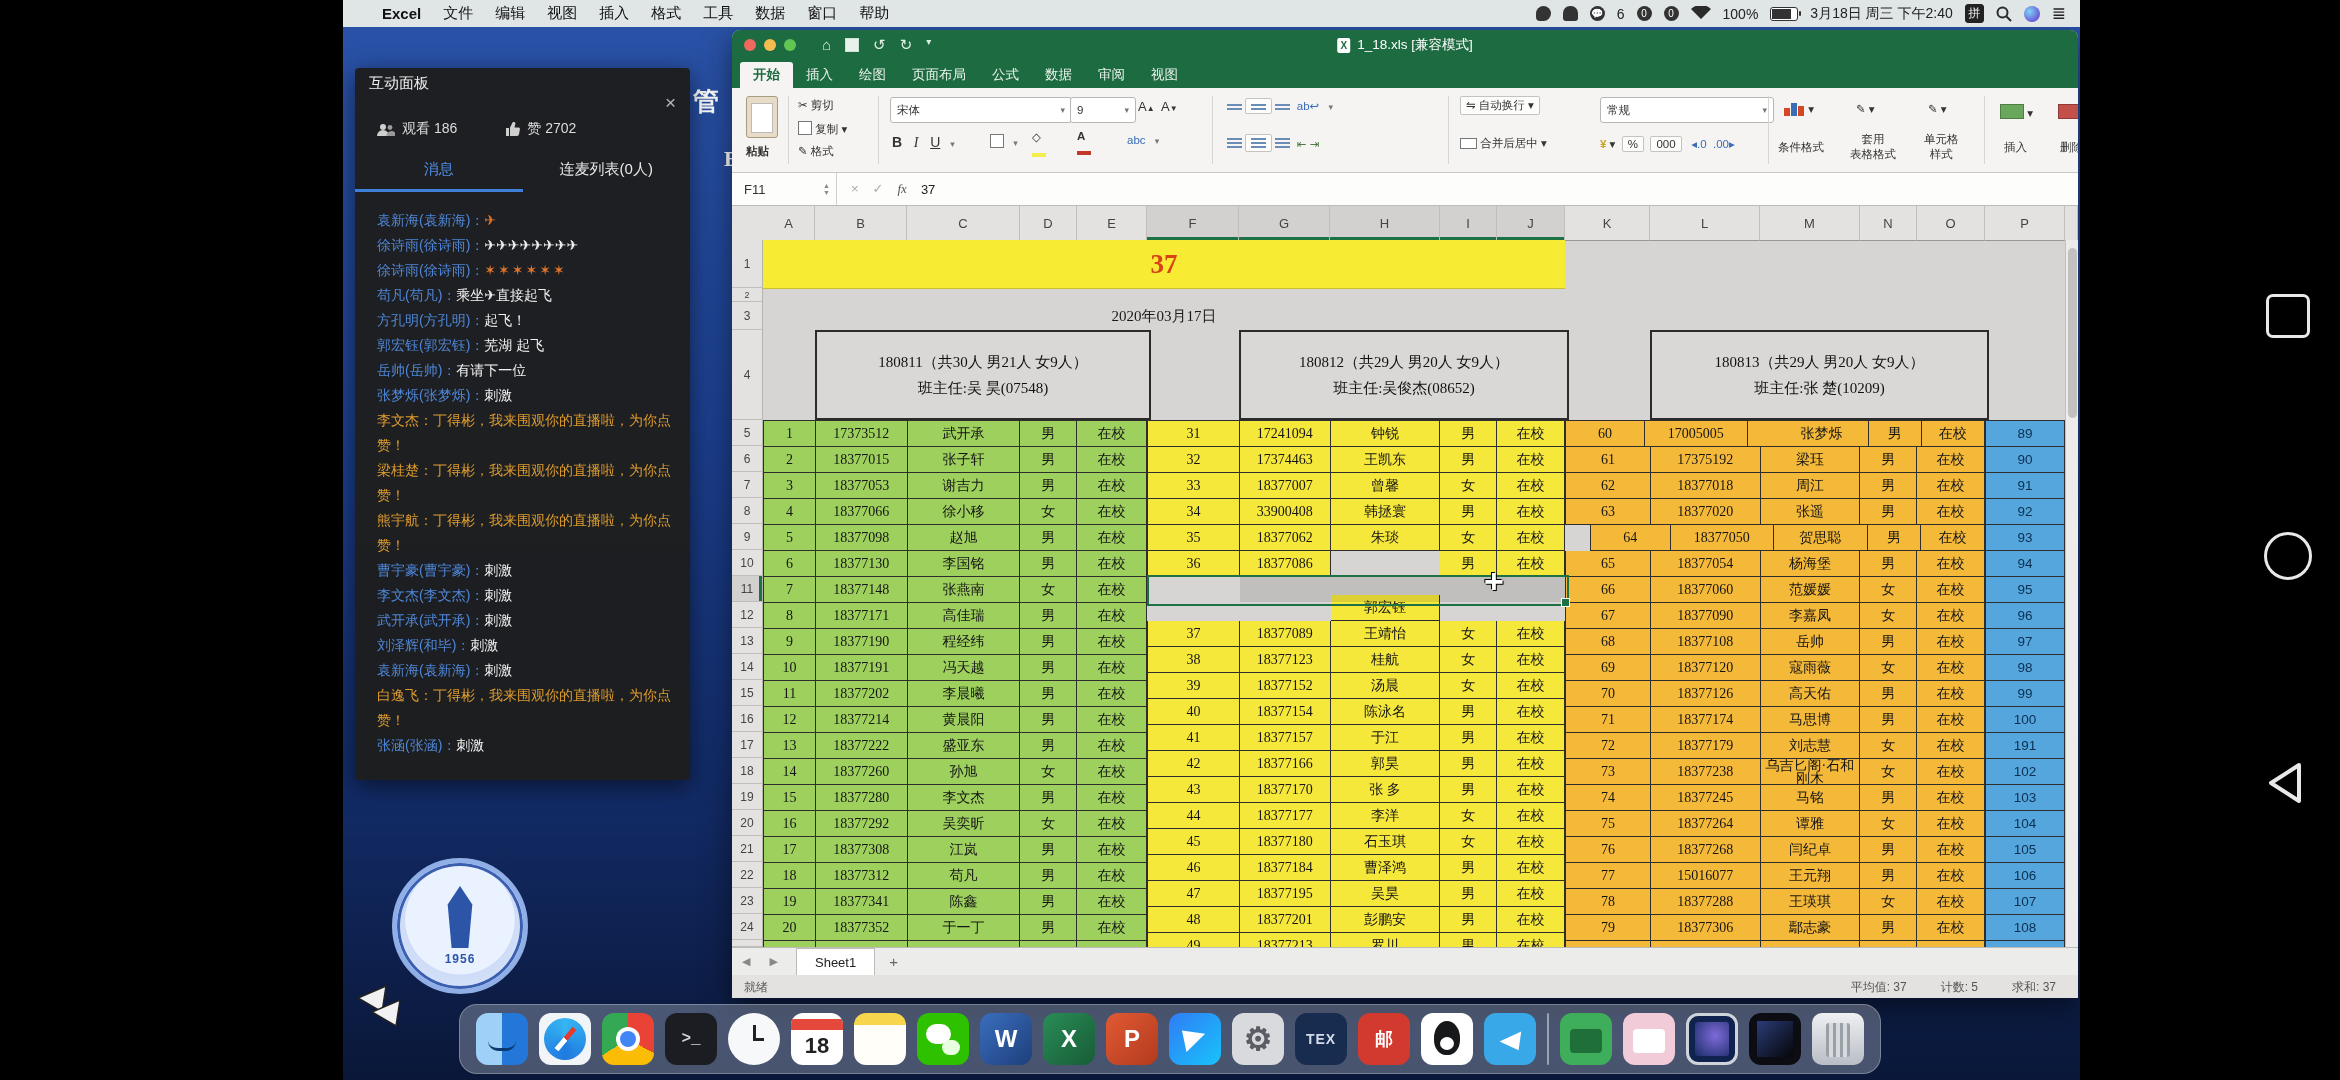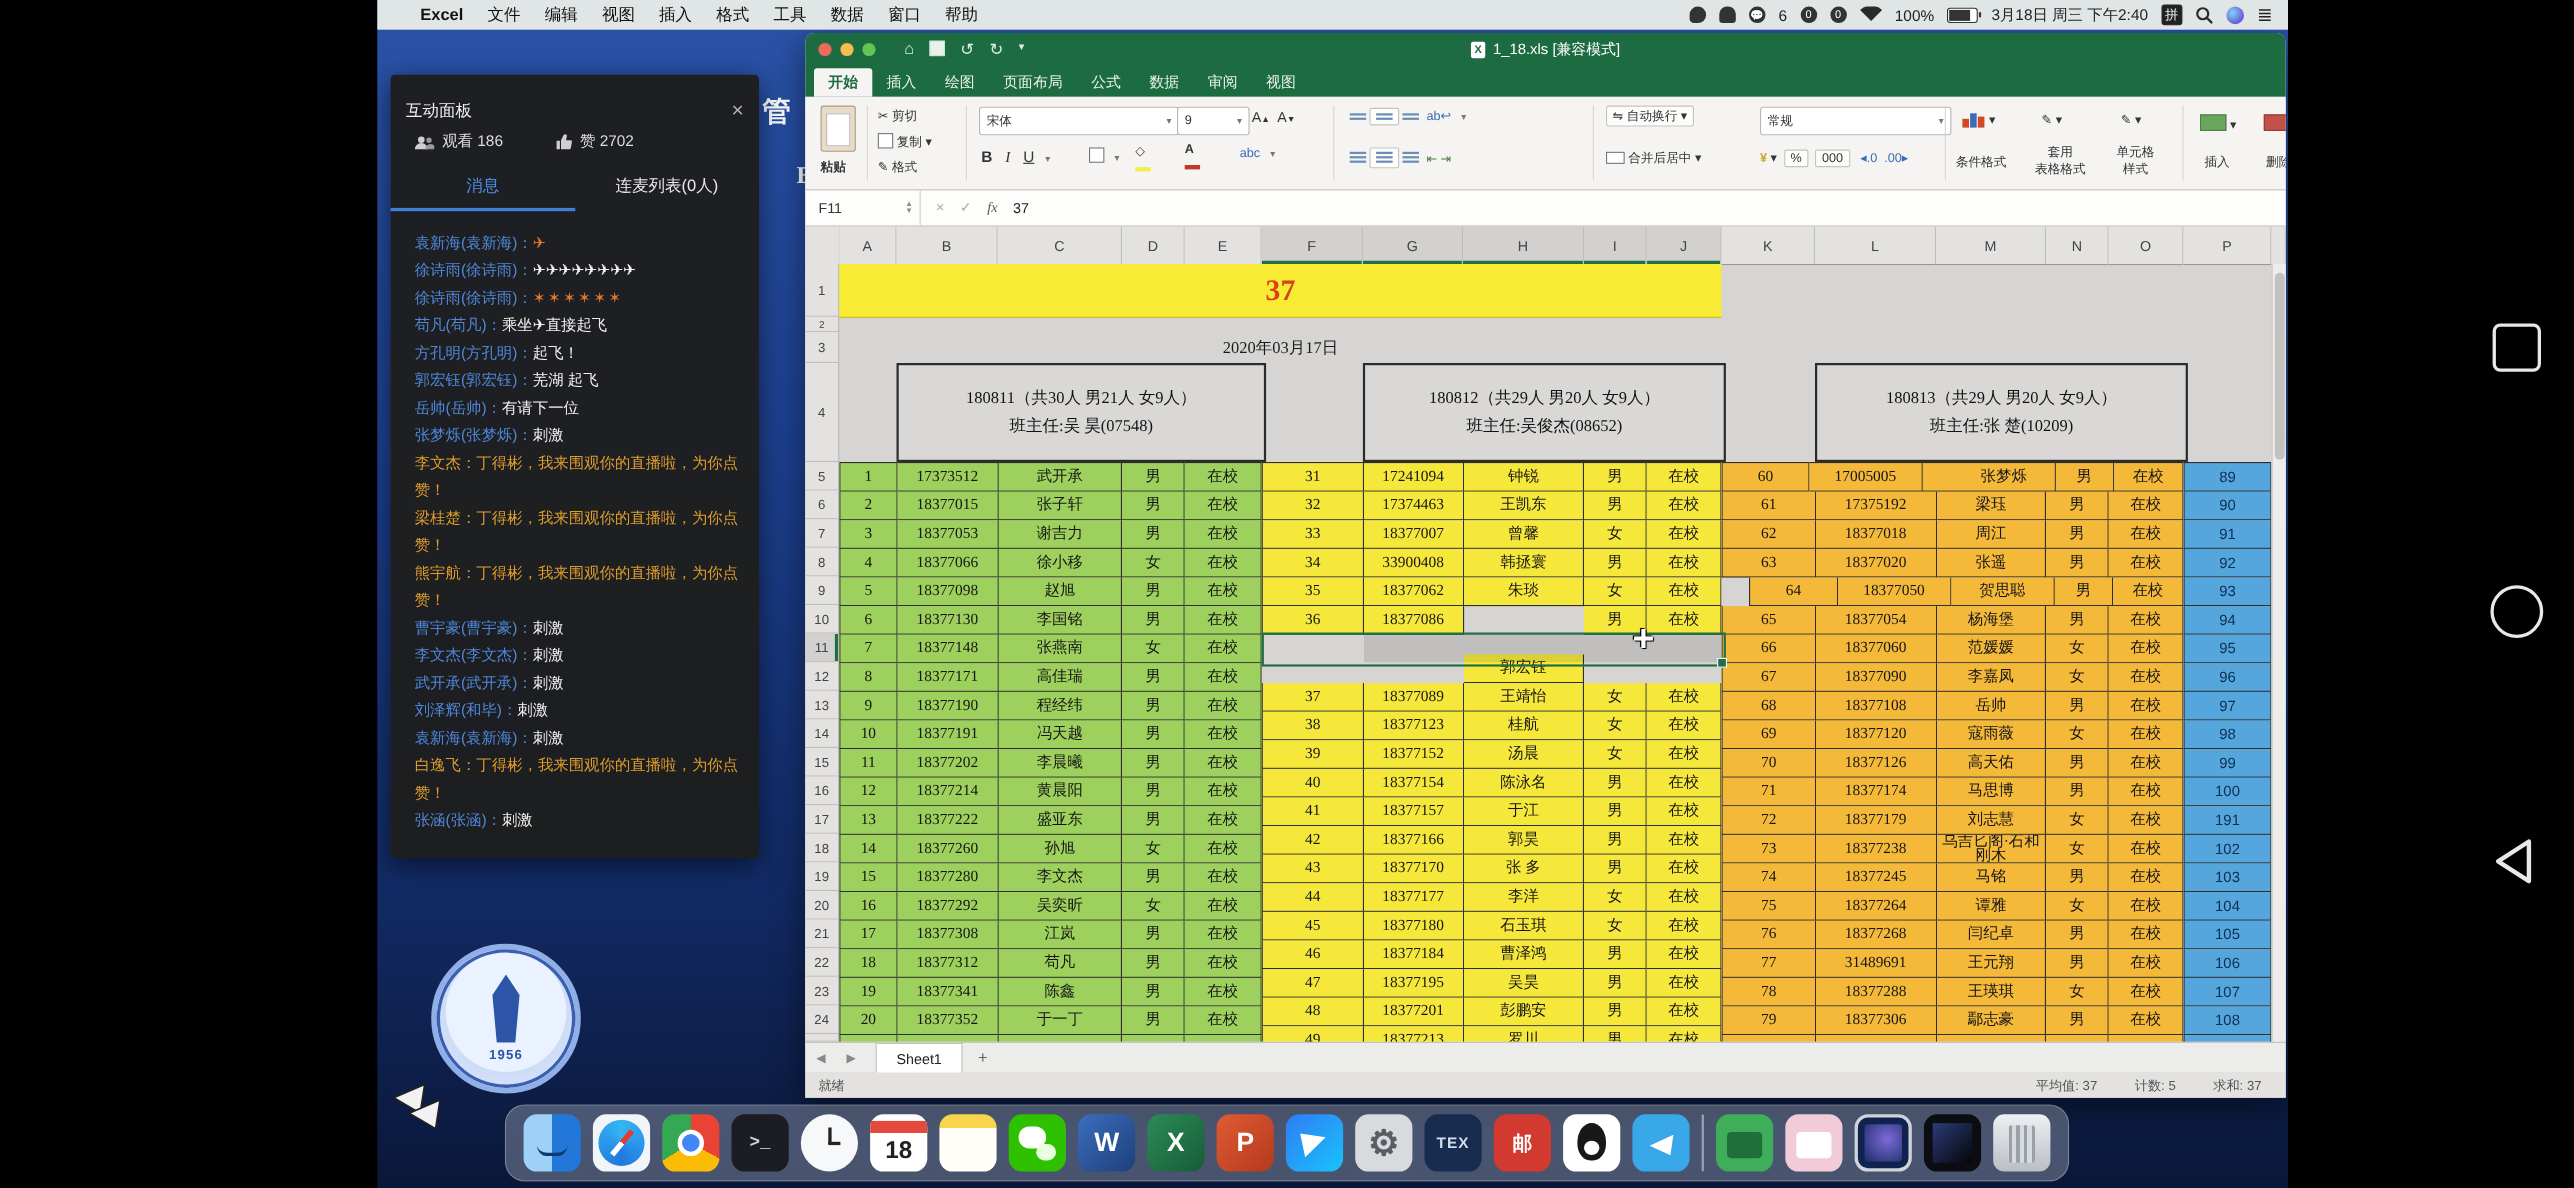--- a/index.html
+++ b/index.html
@@ -40,21 +40,21 @@
   #uni-logo .emblem{width:56px;height:62px;background:#2c55a8;
     clip-path:polygon(50% 0,72% 30%,65% 100%,35% 100%,28% 30%);}
   #uni-logo .yr{font-size:12px;color:#2c55a8;font-weight:bold;margin-top:4px;letter-spacing:1px;}
 
   
   #back-arrows{left:346px;top:982px;z-index:40;}
 
   
   #panel{left:355px;top:68px;width:335px;height:712px;background:rgba(30,30,30,0.97);
     border-radius:4px;z-index:20;color:#e8e8e8;box-shadow:0 6px 24px rgba(0,0,0,0.55);}
-  #panel-header{height:36px;display:flex;align-items:flex-end;padding:6px 14px 0;}
+  #panel-header{height:36px;display:flex;align-items:flex-start;padding:6px 14px 0;flex-direction:column;}
   #panel-title{font-size:15px;color:#f0f0f0;}
   #panel-close{margin-left:auto;color:#b5b5b5;font-size:19px;line-height:1;cursor:default;}
   #panel-stats{height:38px;display:flex;align-items:center;gap:48px;padding:0 22px;font-size:14px;color:#dcdcdc;}
   .stat{display:flex;align-items:center;gap:7px;}
   #panel-tabs{height:44px;display:flex;align-items:flex-end;font-size:15px;}
   .ptab{flex:1;text-align:center;padding-bottom:10px;color:#e8e8e8;}
   .ptab.active{color:#4f8fe8;border-bottom:3px solid #3f7fd8;}
   .ptab.inactive{border-bottom:3px solid transparent;}
   #panel-msgs{height:588px;overflow:hidden;padding:16px 16px 0 22px;font-size:14px;line-height:25px;}
   .msg .mname{color:#4f87d8;}
@@ -896,21 +896,21 @@
         </div>
         <div class="dr">
           <div class="dc" style="width: 84px;">76</div>
           <div class="dc" style="width: 109px;">18377268</div>
           <div class="dc" style="width: 99px;">闫纪卓</div>
           <div class="dc" style="width: 56px;">男</div>
           <div class="dc" style="width: 67px;">在校</div>
         </div>
         <div class="dr">
           <div class="dc" style="width: 84px;">77</div>
-          <div class="dc" style="width: 109px;">31489691</div>
+          <div class="dc" style="width: 109px;">15016077</div>
           <div class="dc" style="width: 99px;">王元翔</div>
           <div class="dc" style="width: 56px;">男</div>
           <div class="dc" style="width: 67px;">在校</div>
         </div>
         <div class="dr">
           <div class="dc" style="width: 84px;">78</div>
           <div class="dc" style="width: 109px;">18377288</div>
           <div class="dc" style="width: 99px;">王瑛琪</div>
           <div class="dc" style="width: 56px;">女</div>
           <div class="dc" style="width: 67px;">在校</div>

